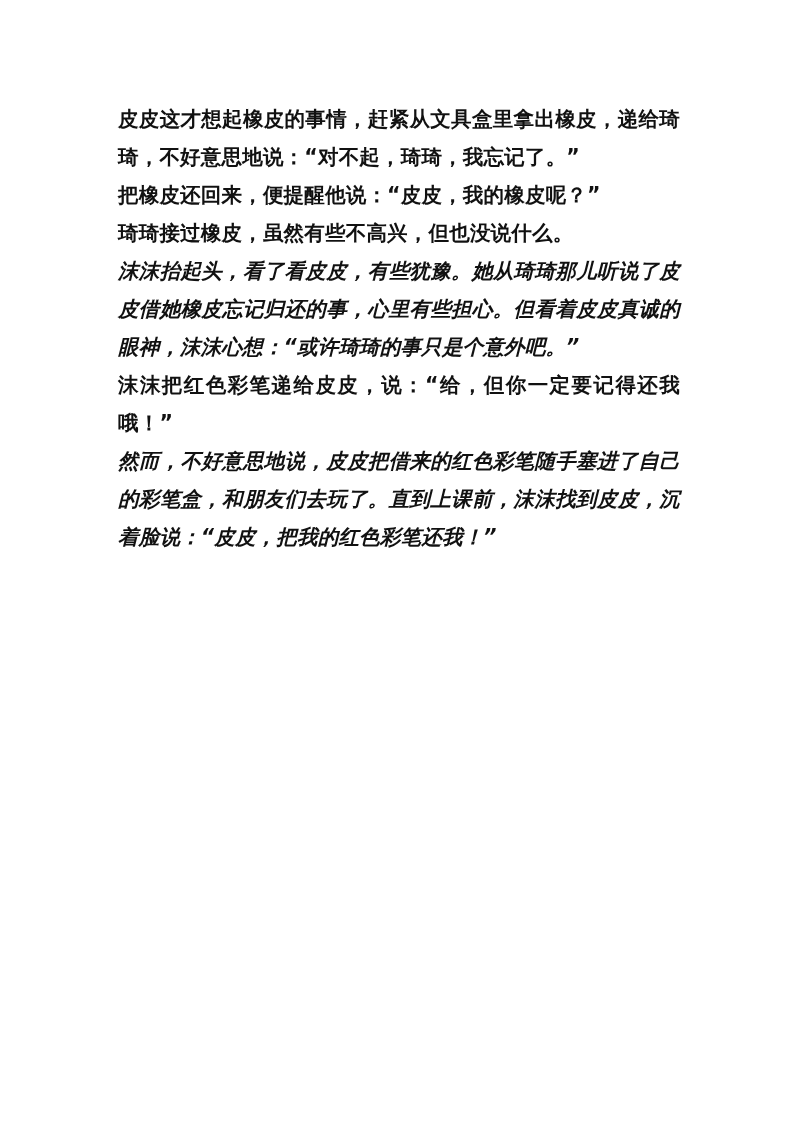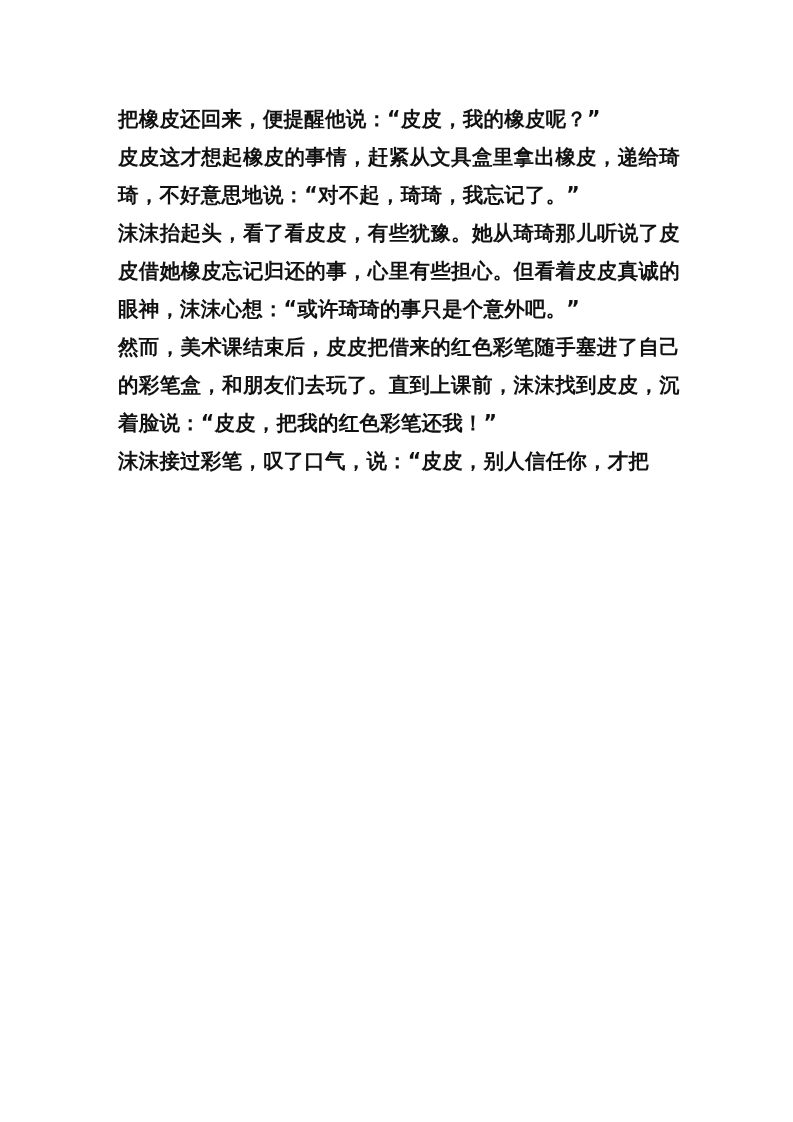--- a/index.html
+++ b/index.html
@@ -32,26 +32,28 @@
     text-justify: inter-ideograph;
     margin: 0 0 0 0;
     letter-spacing: 0.2px;
     word-break: break-all;
   }
   .para + .para {
     margin-top: 0px;
   }
   .gap {
     margin-top: 8px;
+    font-style: italic;
   }
 </style>
 </head>
 <body>
 
 <div class="page">
   <div class="doc-body">
+    <p class="para">皮皮这才想起橡皮的事情，赶紧从文具盒里拿出橡皮，递给琦琦，不好意思地说：“对不起，琦琦，我忘记了。”</p>
     <p class="para">把橡皮还回来，便提醒他说：“皮皮，我的橡皮呢？”</p>
-    <p class="para">皮皮这才想起橡皮的事情，赶紧从文具盒里拿出橡皮，递给琦琦，不好意思地说：“对不起，琦琦，我忘记了。”</p>
+    <p class="para">琦琦接过橡皮，虽然有些不高兴，但也没说什么。</p>
     <p class="para gap">沫沫抬起头，看了看皮皮，有些犹豫。她从琦琦那儿听说了皮皮借她橡皮忘记归还的事，心里有些担心。但看着皮皮真诚的眼神，沫沫心想：“或许琦琦的事只是个意外吧。”</p>
-    <p class="para gap">然而，美术课结束后，皮皮把借来的红色彩笔随手塞进了自己的彩笔盒，和朋友们去玩了。直到上课前，沫沫找到皮皮，沉着脸说：“皮皮，把我的红色彩笔还我！”</p>
-    <p class="para gap">沫沫接过彩笔，叹了口气，说：“皮皮，别人信任你，才把</p>
+    <p class="para">沫沫把红色彩笔递给皮皮，说：“给，但你一定要记得还我哦！”</p>
+    <p class="para gap">然而，不好意思地说，皮皮把借来的红色彩笔随手塞进了自己的彩笔盒，和朋友们去玩了。直到上课前，沫沫找到皮皮，沉着脸说：“皮皮，把我的红色彩笔还我！”</p>
   </div>
 </div>
 
 </body></html>

